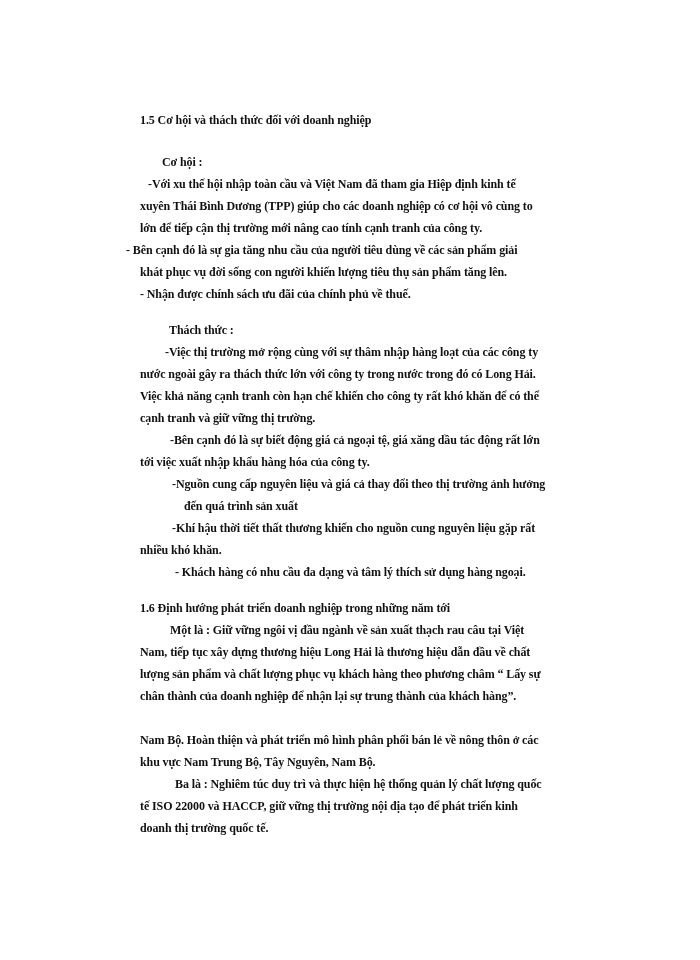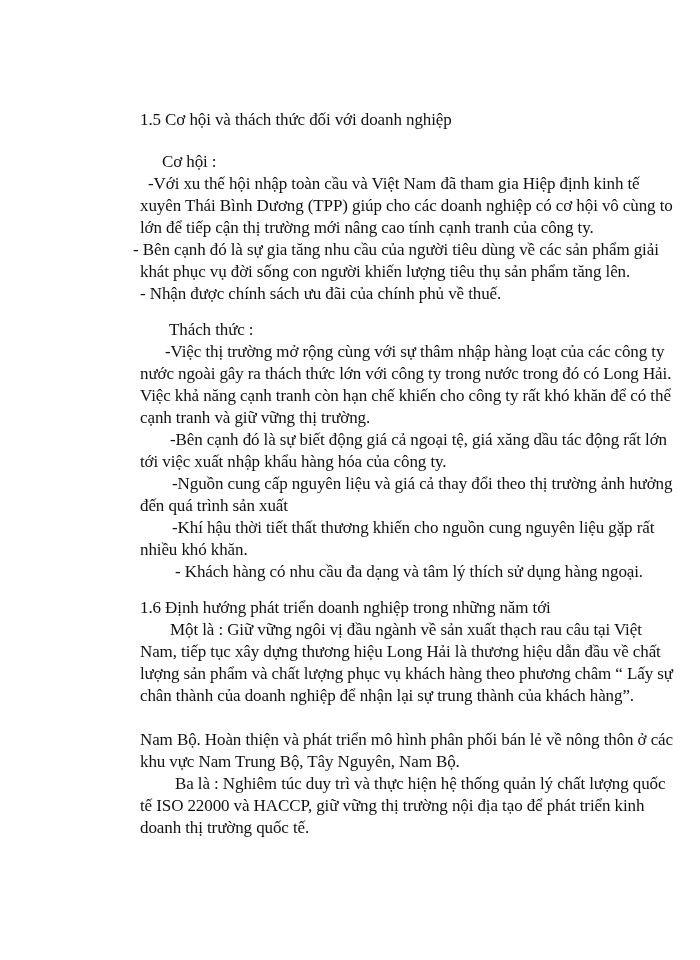--- a/index.html
+++ b/index.html
@@ -3,50 +3,51 @@
 <meta charset="utf-8">
 <style>
   html, body { margin: 0; padding: 0; background: #ffffff; }
   body { width: 700px; height: 960px; position: relative; overflow: hidden; }
   .page { position: absolute; left: 0; top: 0; width: 700px; height: 960px; background: #ffffff; }
   .ln {
     position: absolute;
     left: 140px;
     white-space: nowrap;
     font-family: "Liberation Serif", "DejaVu Serif", serif;
-    font-size: 17px;
+    font-size: 12px;
     color: #111111;
     line-height: 20px;
     letter-spacing: -0.1px;
+    font-weight: bold;
   }
 </style>
 </head>
 <body>
 
 <div class="page">
 
   <div class="ln" style="top:110px;">1.5 Cơ hội và thách thức đối với doanh nghiệp</div>
 
   <div class="ln" style="top:152px; left:162px;text-align:right;">Cơ hội :</div>
   <div class="ln" style="top:174px; left:148px;">-Với xu thế hội nhập toàn cầu và Việt Nam đã tham gia Hiệp định kinh tế</div>
   <div class="ln" style="top:196px;">xuyên Thái Bình Dương (TPP) giúp cho các doanh nghiệp có cơ hội vô cùng to</div>
   <div class="ln" style="top:218px;">lớn để tiếp cận thị trường mới nâng cao tính cạnh tranh của công ty.</div>
-  <div class="ln" style="top:240px; left:133px;text-align:right;">-   Bên cạnh đó là sự gia tăng nhu cầu của người tiêu dùng về các sản phẩm giải</div>
+  <div class="ln" style="top:240px; left:126px;text-align:right;">-   Bên cạnh đó là sự gia tăng nhu cầu của người tiêu dùng về các sản phẩm giải</div>
   <div class="ln" style="top:262px;">khát phục vụ đời sống con người khiến lượng tiêu thụ sản phẩm tăng lên.</div>
   <div class="ln" style="top:284px;">- Nhận được chính sách ưu đãi của chính phủ về thuế.</div>
 
   <div class="ln" style="top:320px; left:169px;">Thách thức :</div>
   <div class="ln" style="top:342px; left:165px;">-Việc thị trường mở rộng cùng với sự thâm nhập hàng loạt của các công ty</div>
   <div class="ln" style="top:364px;">nước ngoài gây ra thách thức lớn với công ty trong nước trong đó có Long Hải.</div>
   <div class="ln" style="top:386px;">Việc khả năng cạnh tranh còn hạn chế khiến cho công ty rất khó khăn để có thể</div>
   <div class="ln" style="top:408px;">cạnh tranh và giữ vững thị trường.</div>
   <div class="ln" style="top:430px; left:170px;">-Bên cạnh đó là sự biết động giá cả ngoại tệ, giá xăng dầu tác động rất lớn</div>
   <div class="ln" style="top:452px;">tới việc xuất nhập khẩu hàng hóa của công ty.</div>
   <div class="ln" style="top:474px; left:172px;">-Nguồn cung cấp nguyên liệu và giá cả thay đổi theo thị trường ảnh hưởng</div>
-  <div class="ln" style="top:496px;">đến quá trình sản xuất</div>
+  <div class="ln" style="top:496px;margin-left:44px;">đến quá trình sản xuất</div>
   <div class="ln" style="top:518px; left:172px;">-Khí hậu thời tiết thất thương khiến cho nguồn cung nguyên liệu gặp rất</div>
   <div class="ln" style="top:540px;">nhiều khó khăn.</div>
   <div class="ln" style="top:562px; left:175px;">- Khách hàng có nhu cầu đa dạng và tâm lý thích sử dụng hàng ngoại.</div>
 
   <div class="ln" style="top:598px;">1.6  Định hướng phát triển doanh nghiệp trong những năm tới</div>
   <div class="ln" style="top:620px; left:170px;">Một là : Giữ vững ngôi vị đầu ngành về sản xuất thạch rau câu tại Việt</div>
   <div class="ln" style="top:642px;">Nam, tiếp tục xây dựng thương hiệu Long Hải là thương hiệu dẫn đầu về chất</div>
   <div class="ln" style="top:664px;">lượng sản phẩm và chất lượng phục vụ khách hàng theo phương châm “ Lấy sự</div>
   <div class="ln" style="top:686px;">chân thành của doanh nghiệp để nhận lại sự trung thành của khách hàng”.</div>
   <div class="ln" style="top:730px;">Nam Bộ. Hoàn thiện và phát triển mô hình phân phối bán lẻ về nông thôn ở các</div>

